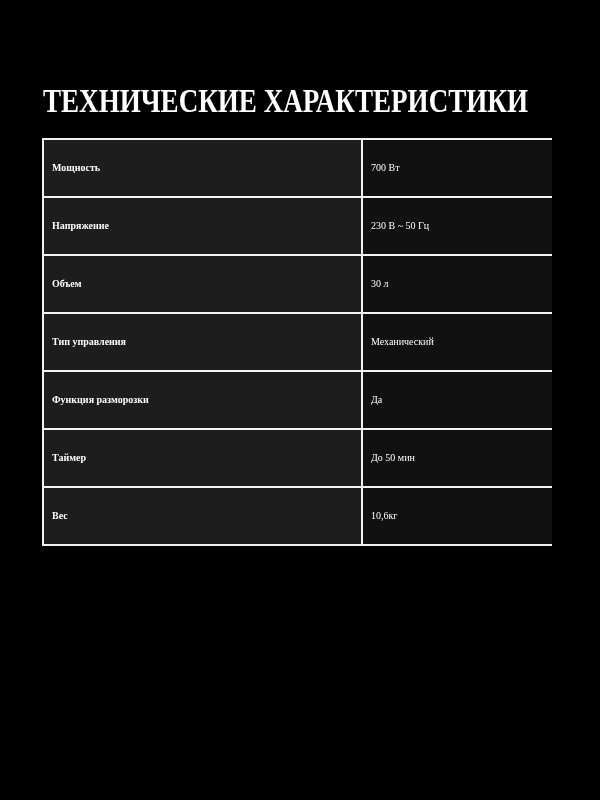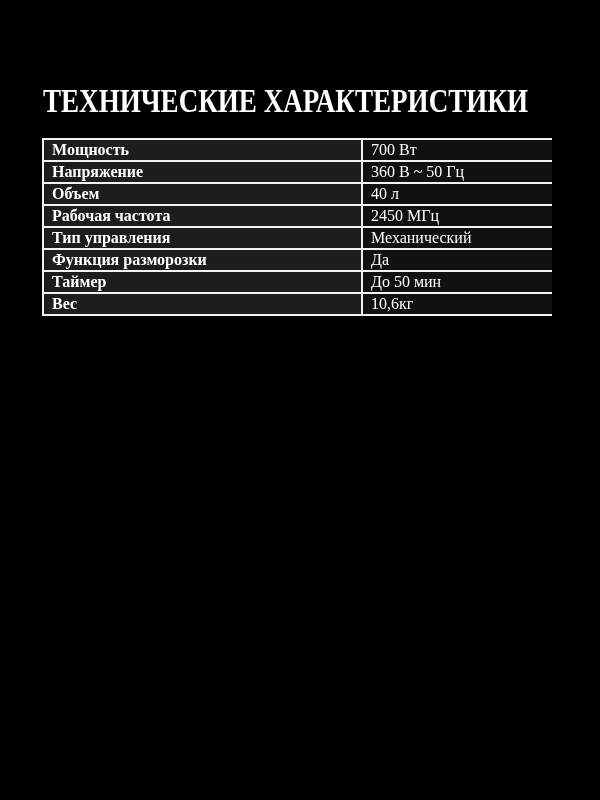--- a/index.html
+++ b/index.html
@@ -38,24 +38,24 @@
     left: 42px;
     top: 114px;
     width: 516px;
     border-collapse: collapse;
     border: 2px solid var(--border);
     table-layout: fixed;
   }
   .spec-table td {
     border: 2px solid var(--border);
     color: var(--text);
-    font-size: 16px;
+    font-size: 10px;
     line-height: 16px;
     height: 16px;
-    padding: 2px 8px;
+    padding: 20px 8px;
     white-space: nowrap;
     overflow: hidden;
   }
   .spec-table td.label {
     width: 319px;
     font-weight: bold;
     background: var(--label-cell-bg);
   }
   .spec-table td.value {
     font-weight: normal;
@@ -70,32 +70,28 @@
 
   <table class="spec-table">
     <tbody>
   <tr>
     <td class="label">Мощность</td>
     <td class="value">700 Вт</td>
   </tr>
 
   <tr>
     <td class="label">Напряжение</td>
-    <td class="value">360 В ~ 50 Гц</td>
+    <td class="value">230 В ~ 50 Гц</td>
   </tr>
 
   <tr>
     <td class="label">Объем</td>
-    <td class="value">40 л</td>
+    <td class="value">30 л</td>
   </tr>
 
-  <tr>
-    <td class="label">Рабочая частота</td>
-    <td class="value">2450 МГц</td>
-  </tr>
 
 
   <tr>
     <td class="label">Тип управления</td>
     <td class="value">Механический</td>
   </tr>
 
   <tr>
     <td class="label">Функция разморозки</td>
     <td class="value">Да</td>

